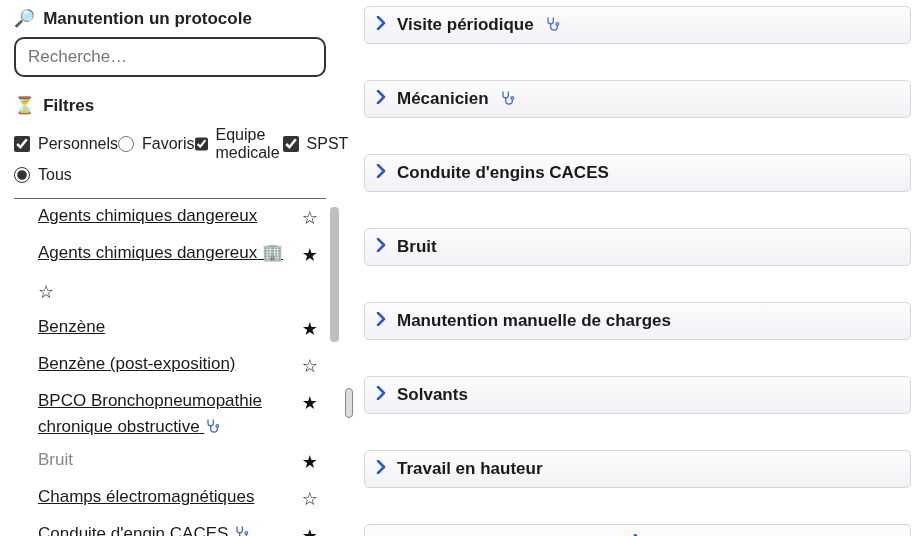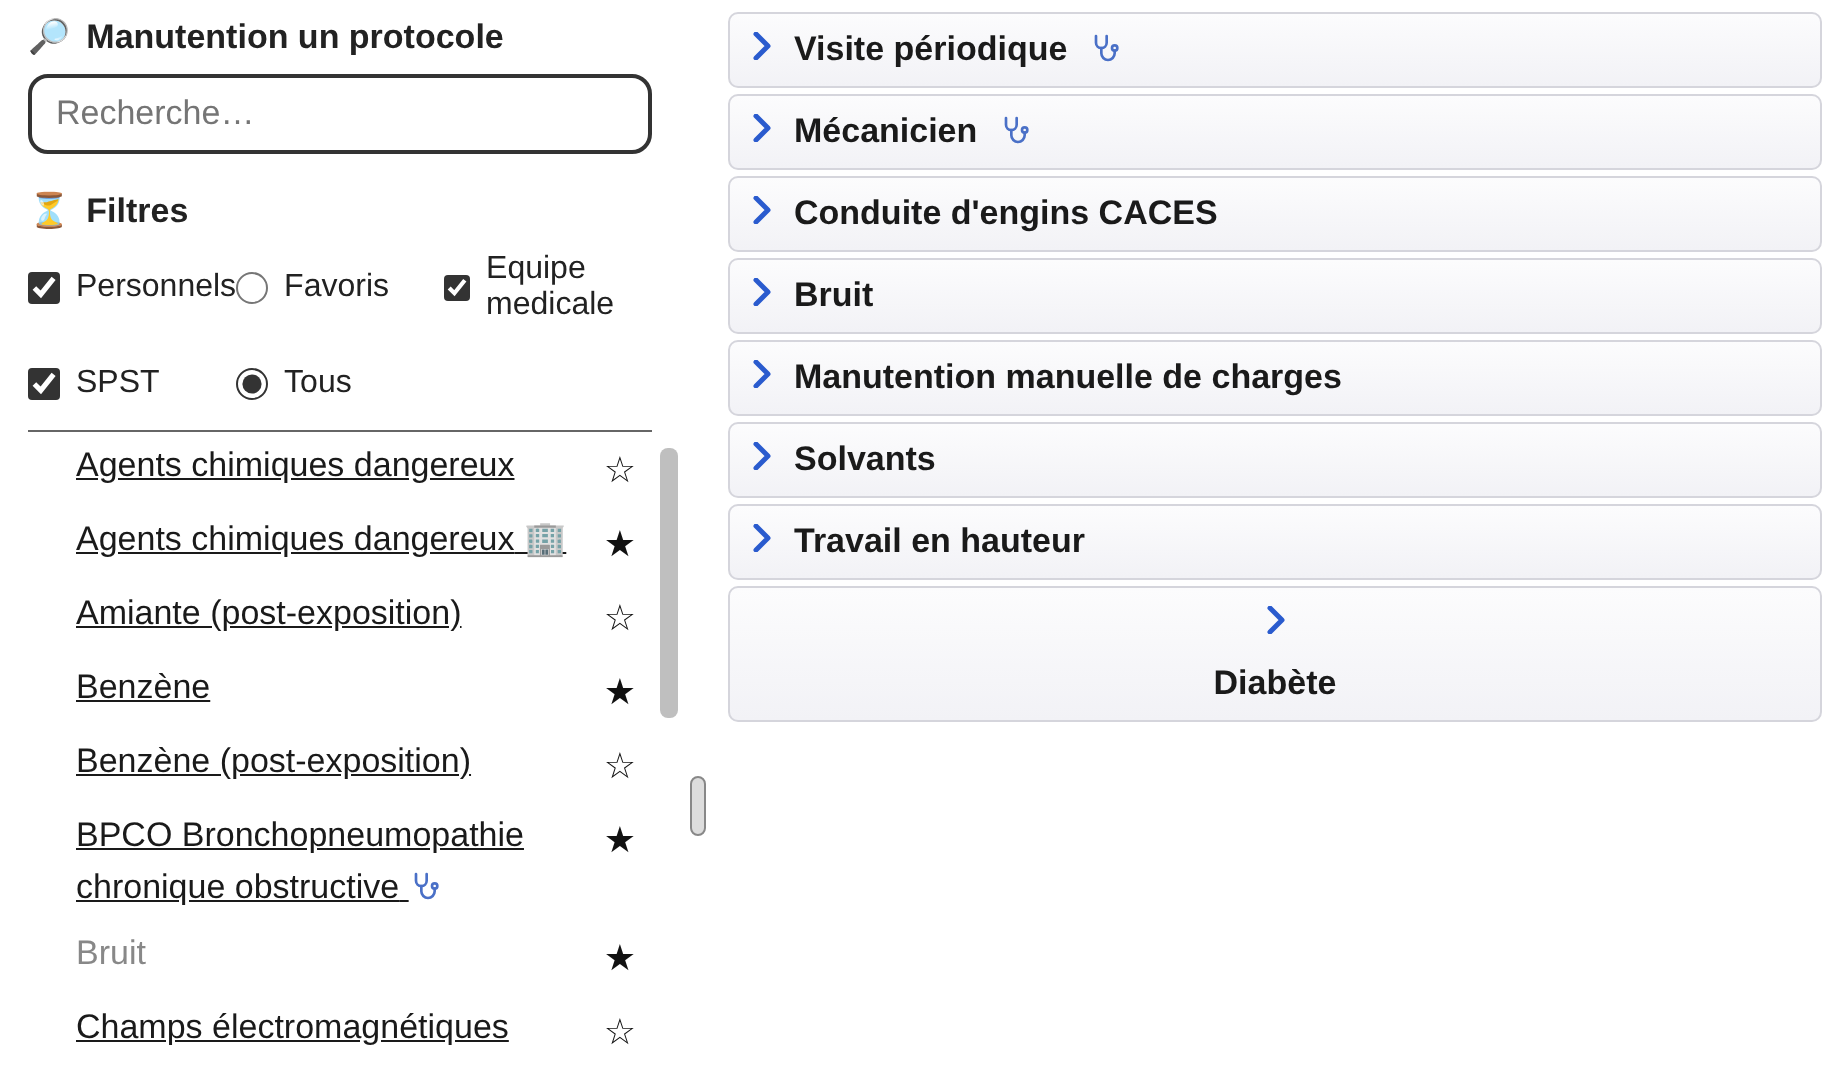--- a/index.html
+++ b/index.html
@@ -33,23 +33,23 @@
   width: 100%;
   border: 2px solid #333;
   border-radius: 10px;
   padding: 8px 12px;
   font-size: 17px;
   color: #888;
   outline: none;
 }
 .filters-grid {
   display: grid;
-  grid-template-columns: 1fr 1fr 1fr;
+  grid-template-columns: 1fr 1fr 1fr 1fr;
   padding: 4px 14px 8px 14px;
-  row-gap: 21px;
+  row-gap: 4px;
   font-size: 16px;
   color: #222;
 }
 .filter-item { display: flex; align-items: center; gap: 8px; }
 .filter-item input[type="checkbox"],
 .filter-item input[type="radio"] {
   width: 16px; height: 16px;
   accent-color: #333;
 }
 .divider {
@@ -122,21 +122,21 @@
   overflow-y: hidden;
 }
 .accordion {
   display: flex;
   align-items: center;
   gap: 10px;
   background: linear-gradient(#fcfcfd,#f2f2f6);
   border: 1px solid #d5d5dc;
   border-radius: 5px;
   padding: 8px 10px;
-  margin-bottom: 3px;
+  margin-bottom: 36px;
   font-weight: 700;
   font-size: 17px;
   color: #1a1a1a;
 }
 .accordion .chev { color: #2a5bce; font-weight: bold; }
 .accordion:last-child { margin-bottom: 0; flex-direction: column; }
 </style>
 </head>
 <body>
 
@@ -186,21 +186,20 @@
     <div id="protocol-items">
         <div class="protocol-item">
           <span class="protocol-name">Agents chimiques dangereux</span>
           <span class="star">☆</span>
         </div>
         <div class="protocol-item">
           <span class="protocol-name">Agents chimiques dangereux<span class="build"> 🏢</span></span>
           <span class="star">★</span>
         </div>
         <div class="protocol-item">
-          <span class="protocol-name">Amiante (post-exposition)</span>
           <span class="star">☆</span>
         </div>
         <div class="protocol-item">
           <span class="protocol-name">Benzène</span>
           <span class="star">★</span>
         </div>
         <div class="protocol-item">
           <span class="protocol-name">Benzène (post-exposition)</span>
           <span class="star">☆</span>
         </div>

